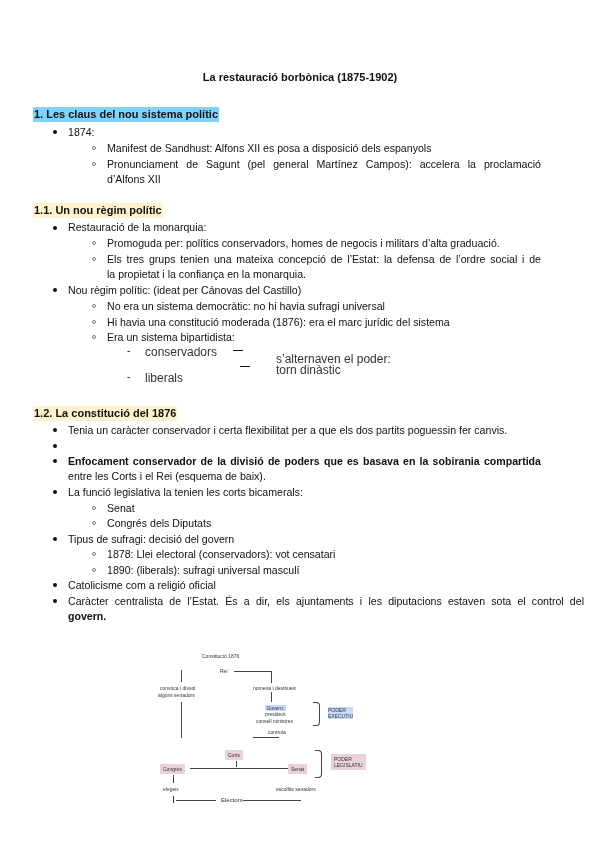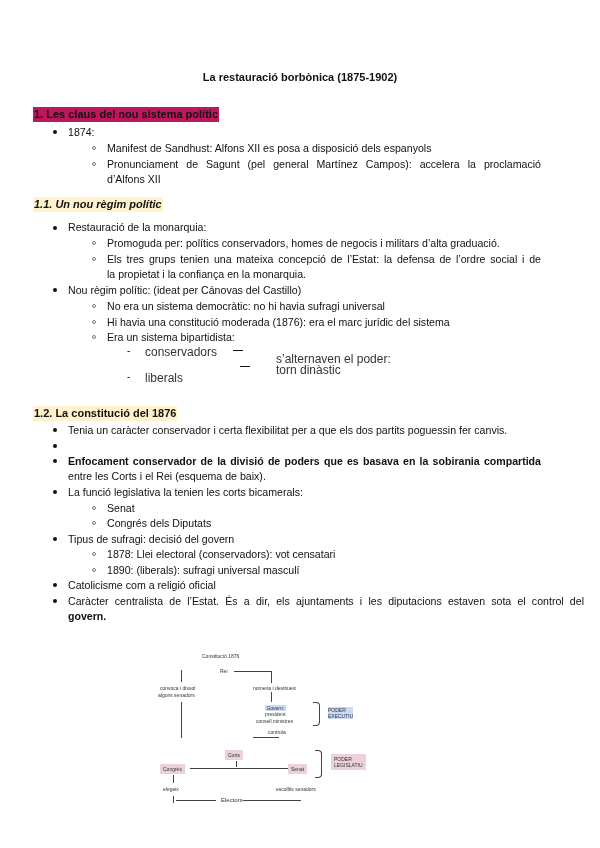--- a/index.html
+++ b/index.html
@@ -3,21 +3,21 @@
 <meta charset="utf-8">
 <style>
   html, body { margin: 0; padding: 0; background: #ffffff; }
   body { width: 600px; height: 848px; position: relative; overflow: hidden;
          font-family: "Liberation Sans", sans-serif; color: #111; }
   .page { position: absolute; left: 0; top: 0; width: 600px; height: 848px; }
   .title { position: absolute; top: 71px; left: 0; width: 600px; text-align: center;
            font-weight: bold; font-size: 11px; }
   .heading { position: absolute; left: 33px; font-weight: bold; font-size: 11px;
              padding: 1px 1px; line-height: 13px; }
-  .h-green { background: #be185d; }
+  .h-green { background: #7dd3fc; }
   .h-yellow { background: #fff2cc; }
   .line { position: absolute; font-size: 10.6px; line-height: 15px; white-space: nowrap; }
   .bullet { position: absolute; width: 4px; height: 4px; border-radius: 50%; background: #111; }
   .circle { position: absolute; width: 4px; height: 4px; border-radius: 50%; border: 1px solid #777; box-sizing: border-box; }
   .justify { white-space: normal; text-align: justify; text-align-last: justify; }
   .dash { position: absolute; font-size: 10px; }
   .small { position: absolute; font-size: 12px; color: #333; white-space: nowrap; }
   .bar { position: absolute; height: 1px; background: #111; }
   
   .dg { position: absolute; font-size: 5px; color: #333; white-space: nowrap; line-height: 6px; }
@@ -34,21 +34,21 @@
 
   <div class="heading h-green" style="top:107px;">1. Les claus del nou sistema polític</div>
   <span class="bullet" style="left:53px;top:130px;"></span>
   <div class="line" style="left:68px;top:125px;">1874:</div>
   <span class="circle" style="left:92px;top:146px;"></span>
   <div class="line" style="left:107px;top:141px;">Manifest de Sandhust: Alfons XII es posa a disposició dels espanyols</div>
   <span class="circle" style="left:92px;top:162px;"></span>
   <div class="line justify" style="left:107px;top:157px;width:434px;">Pronunciament de Sagunt (pel general Martínez Campos): accelera la proclamació</div>
   <div class="line" style="left:107px;top:172px;">d’Alfons XII</div>
 
-  <div class="heading h-yellow" style="top:197px;font-style:italic;">1.1. Un nou règim polític</div>
+  <div class="heading h-yellow" style="top:203px;">1.1. Un nou règim polític</div>
   <span class="bullet" style="left:53px;top:226px;"></span>
   <div class="line" style="left:68px;top:220px;">Restauració de la monarquia:</div>
   <span class="circle" style="left:92px;top:241px;"></span>
   <div class="line" style="left:107px;top:236px;">Promoguda per: polítics conservadors, homes de negocis i militars d’alta graduació.</div>
   <span class="circle" style="left:92px;top:257px;"></span>
   <div class="line" style="left:107px;top:267px;">la propietat i la confiança en la monarquia.</div>
   <div class="line justify" style="left:107px;top:252px;width:434px;">Els tres grups tenien una mateixa concepció de l’Estat: la defensa de l’ordre social i de</div>
 
   <span class="bullet" style="left:53px;top:288px;"></span>
   <div class="line" style="left:68px;top:283px;">Nou règim polític: (ideat per Cánovas del Castillo)</div>

